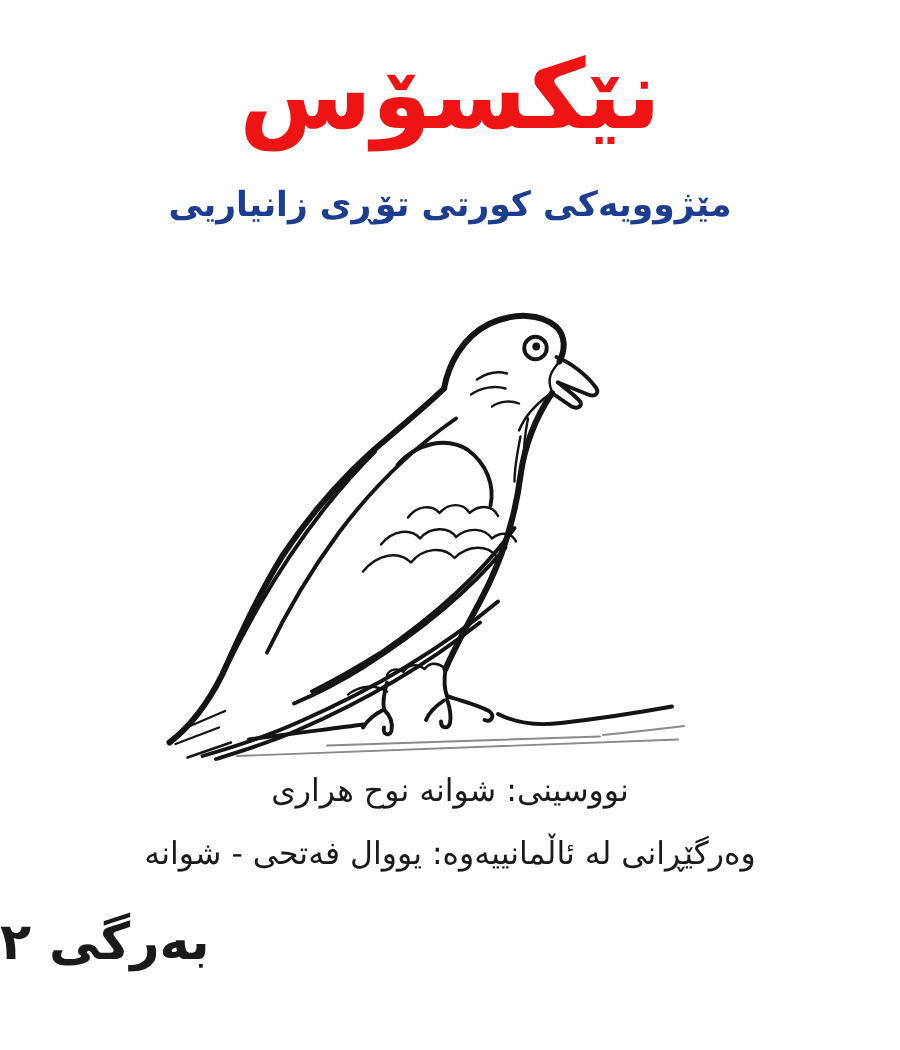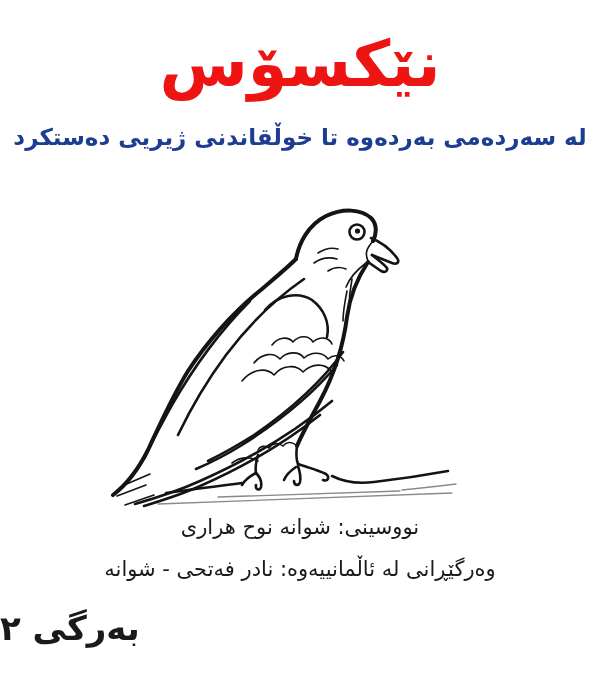--- a/index.html
+++ b/index.html
@@ -77,21 +77,21 @@
   svg .faint  { fill: none; stroke: #8a8a8a;               stroke-width: 1.3; stroke-linecap: round; }
 </style>
 </head>
 <body>
 
 <div class="cover">
 
   <h1 class="book-title">نێکسۆس</h1>
 
   <div class="subtitle">
-    <div>لە سەردەمی بەردەوە تا خوڵقاندنی ژیریی دەستکرد</div>
+    <div>مێژوویەکی کورتی تۆڕی زانیاریی</div>
   </div>
 
   <svg class="illustration" viewBox="0 0 365 310" xmlns="http://www.w3.org/2000/svg">
 
     <g>
       <path class="med" d="M 232 271 C 244 277, 258 279, 274 277 C 300 274, 326 270, 348 266" stroke-width="3.4"></path>
       <path class="med" d="M 142 278 C 120 281, 94 284, 66 288" stroke-width="3"></path>
       <path class="faint" d="M 118 292 C 180 290, 240 288, 300 286"></path>
       <path class="faint" d="M 58 299 C 130 297, 230 292, 352 288"></path>
       <path class="faint" d="M 302 285 C 322 283, 340 281, 356 279"></path>
@@ -150,18 +150,18 @@
       <path class="med" d="M 198 261 C 200 267, 201 272, 200 277 C 199 281, 194 281, 194 276" stroke-width="3"></path>
       <path class="med" d="M 196 262 C 190 266, 186 270, 184 275" stroke-width="2.8"></path>
       <path class="med" d="M 158 250 C 156 257, 155 263, 156 268" stroke-width="3.2"></path>
       <path class="med" d="M 156 268 C 150 271, 145 275, 142 280" stroke-width="2.8"></path>
       <path class="med" d="M 156 268 C 160 272, 162 277, 161 282 C 160 286, 155 285, 156 280" stroke-width="3"></path>
     </g>
   </svg>
 
   <div class="credits">
     <div>نووسینی: شوانە نوح هراری</div>
-    <div>وەرگێڕانی لە ئاڵمانییەوە: نادر فەتحی - شوانە</div>
+    <div>وەرگێڕانی لە ئاڵمانییەوە: یووال فەتحی - شوانە</div>
   </div>
 
   <div class="volume-label">بەرگی ٢</div>
 
 </div>
 
 </body></html>

